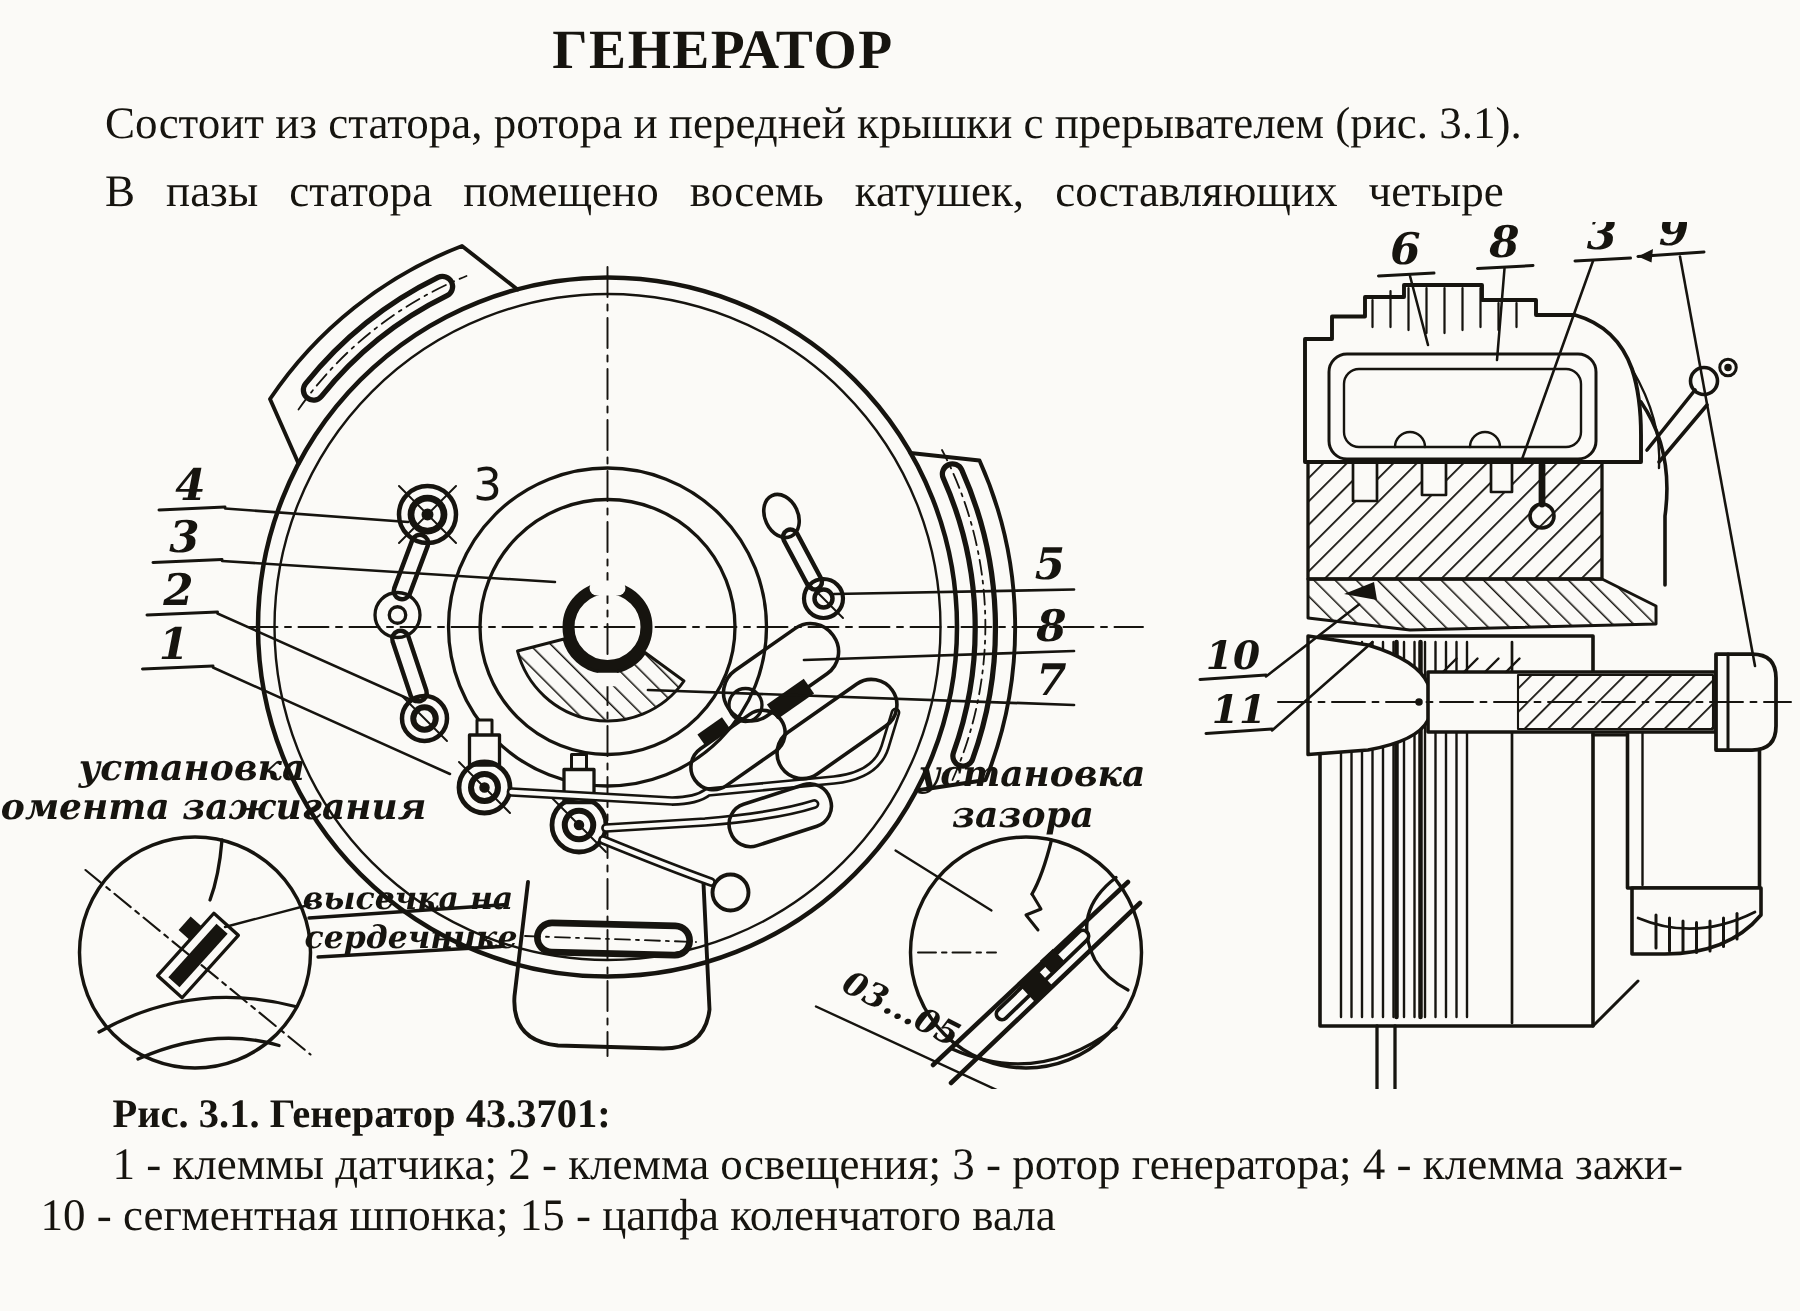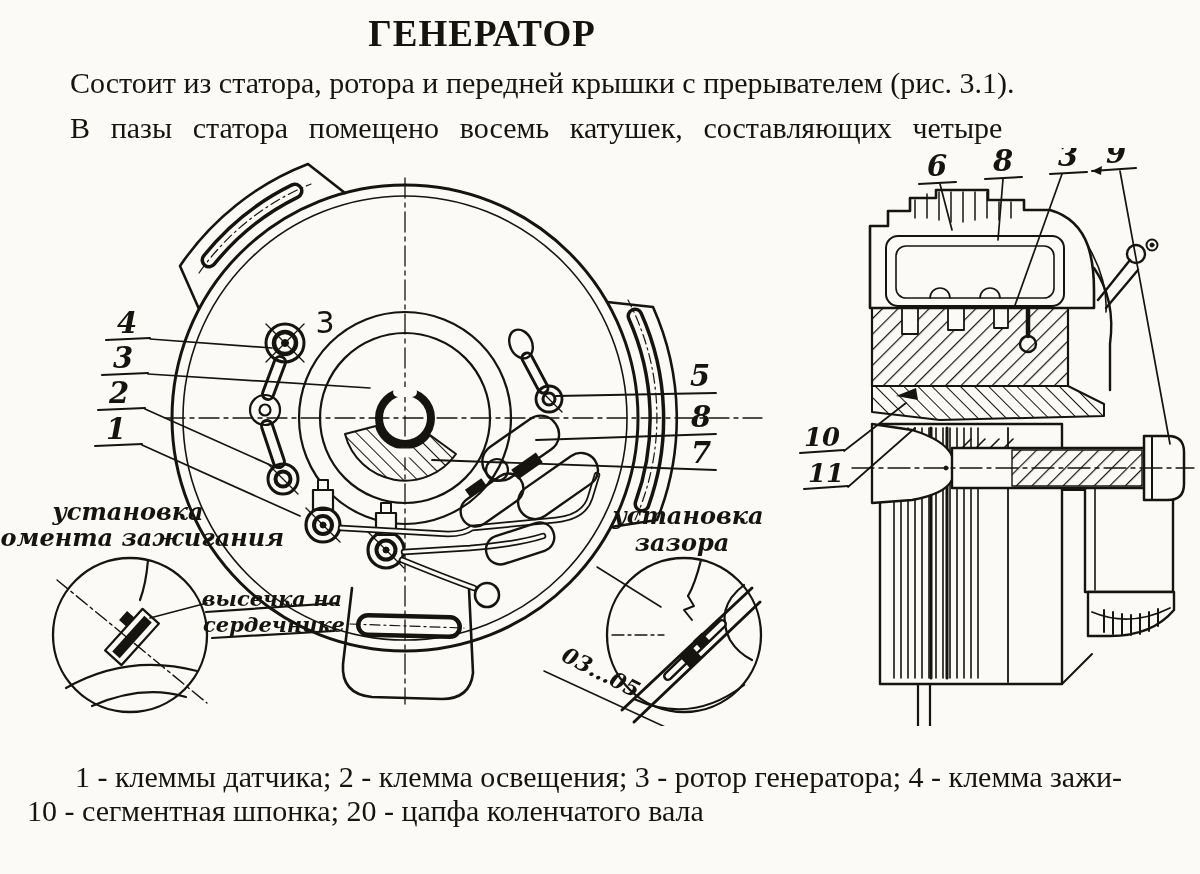--- a/index.html
+++ b/index.html
@@ -345,19 +345,20 @@
         <line x1="844" y1="303" x2="906" y2="255" stroke-width="1.7"></line>
       </g>
       <g>
         <text class="callout-sm" x="826" y="334" text-anchor="middle" stroke="none" fill="#16140f">11</text>
         <line x1="804" y1="341" x2="848" y2="338" stroke-width="2"></line>
         <line x1="848" y1="339" x2="915" y2="280" stroke-width="1.7"></line>
       </g>
     </g>
   </svg>
 
+  <div class="caption">Рис. 3.1. Генератор 43.3701:</div>
 
   <div class="legend">
     <div class="l1">1 - клеммы датчика; 2 - клемма освещения; 3 - ротор генератора; 4 - клемма зажи-</div>
-    <div class="l3">10 - сегментная шпонка; 20 - цапфа коленчатого вала</div>
+    <div class="l3">10 - сегментная шпонка; 15 - цапфа коленчатого вала</div>
   </div>
 
 </div>
 
 </body></html>

